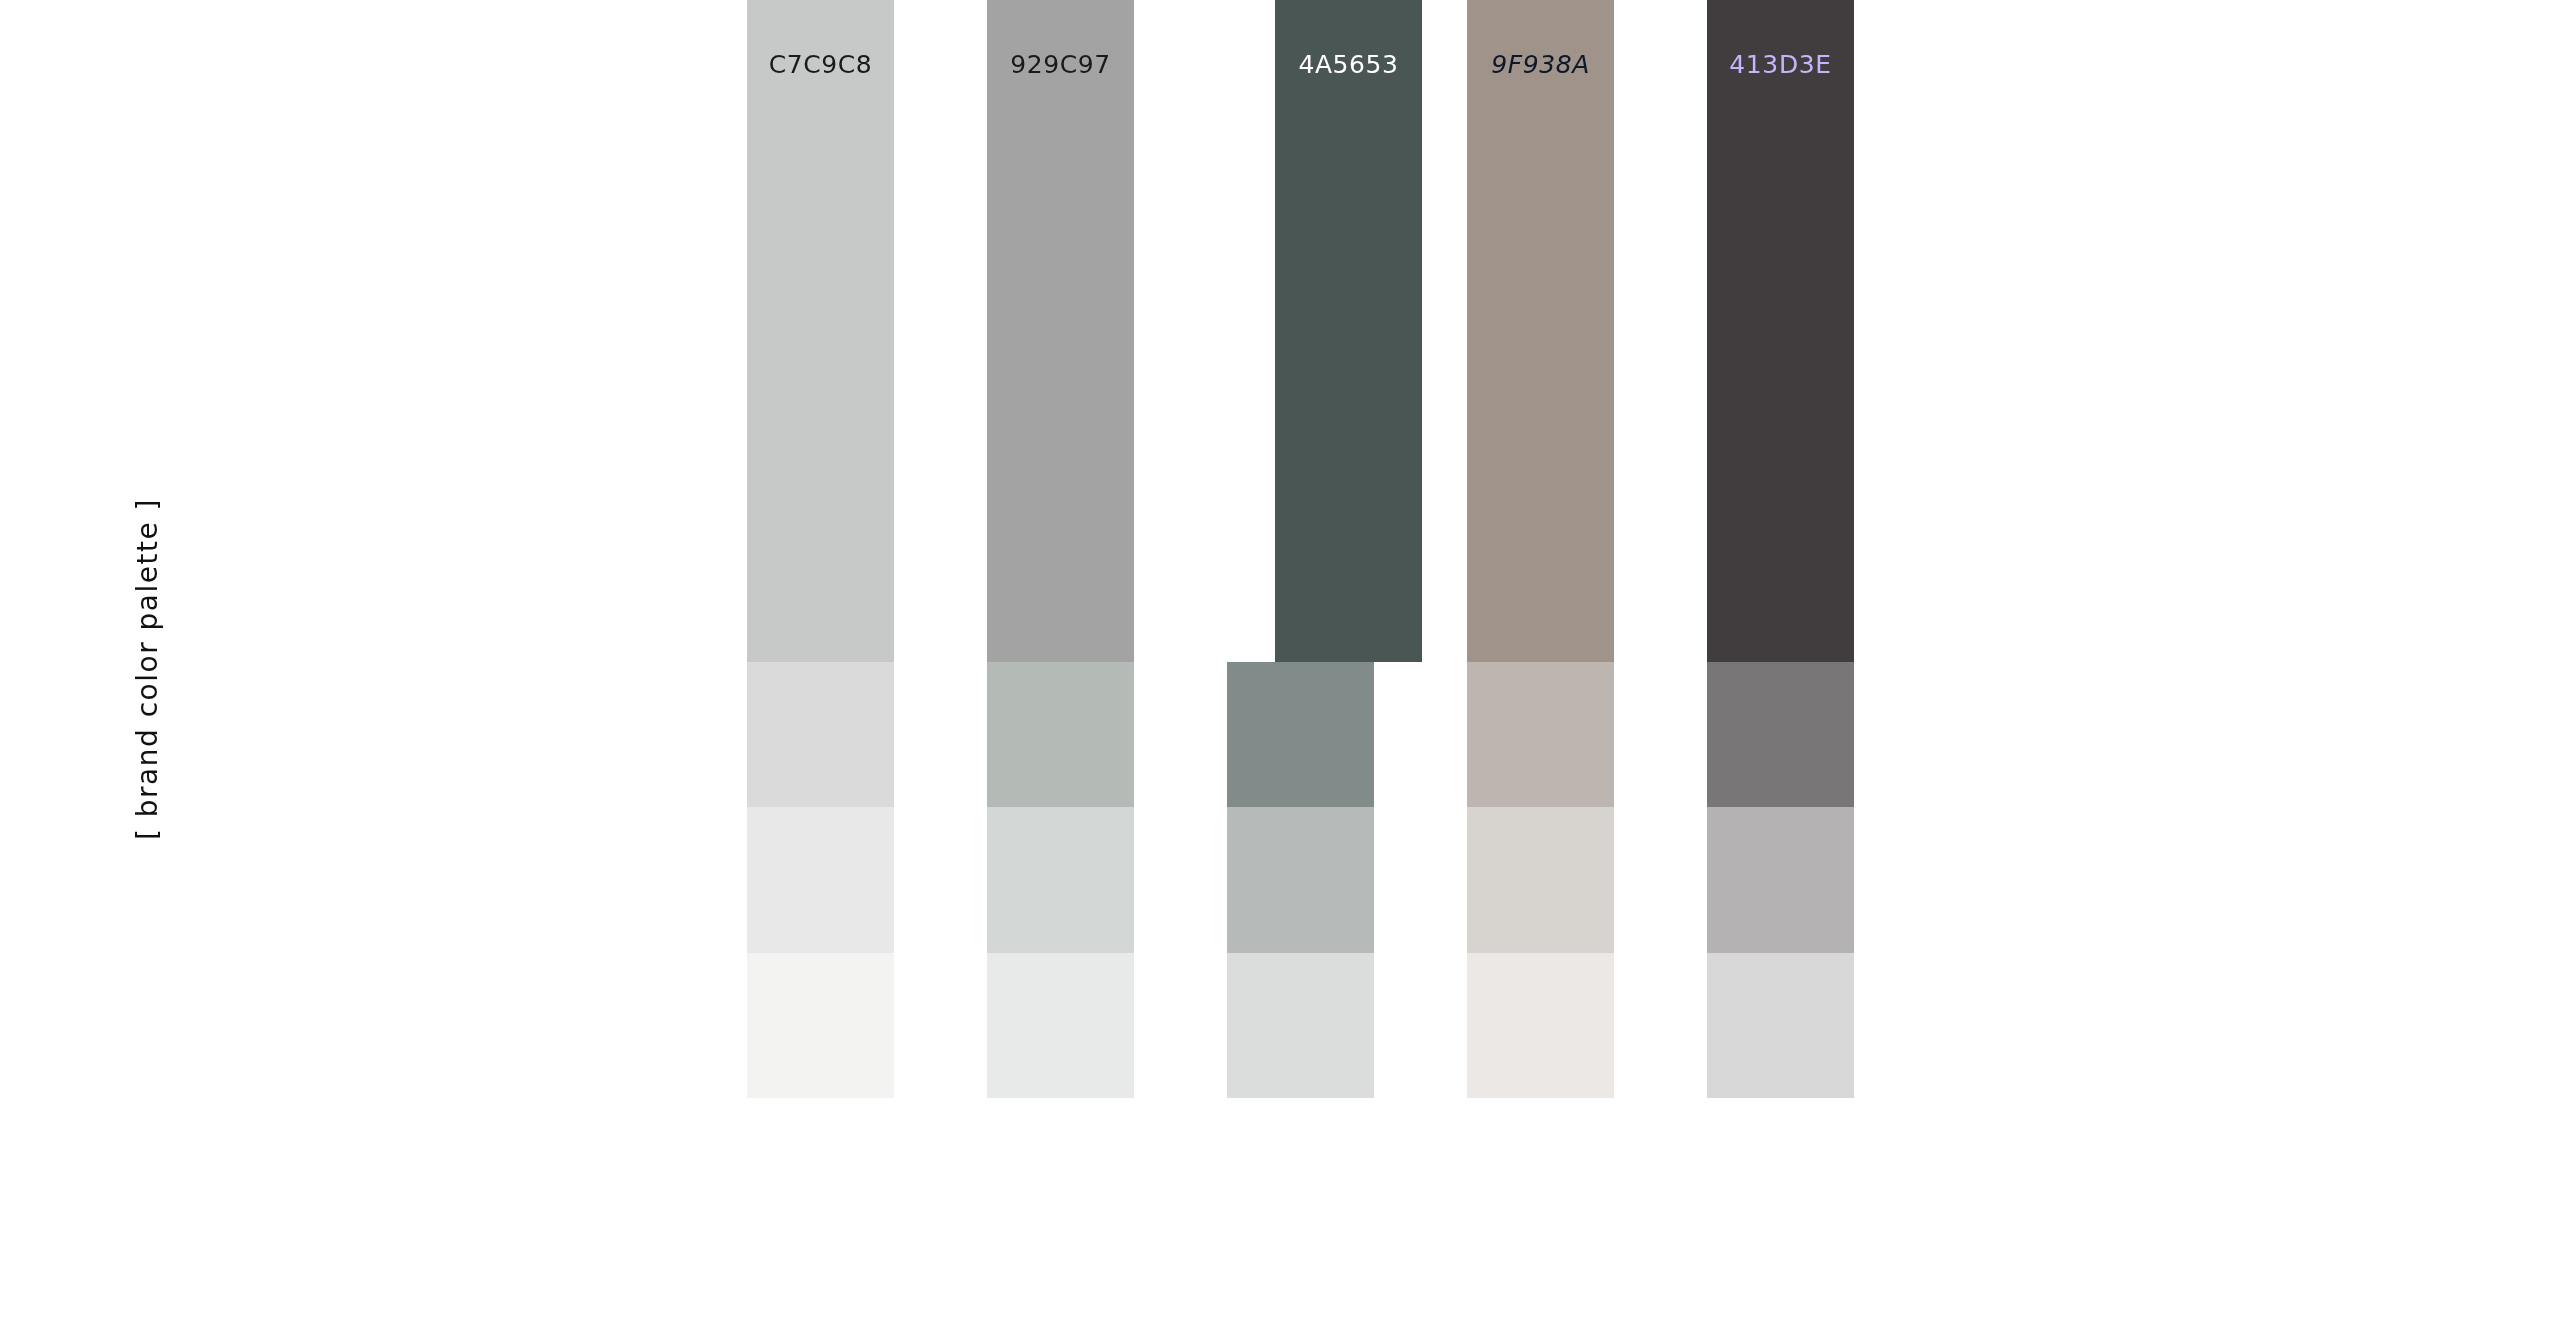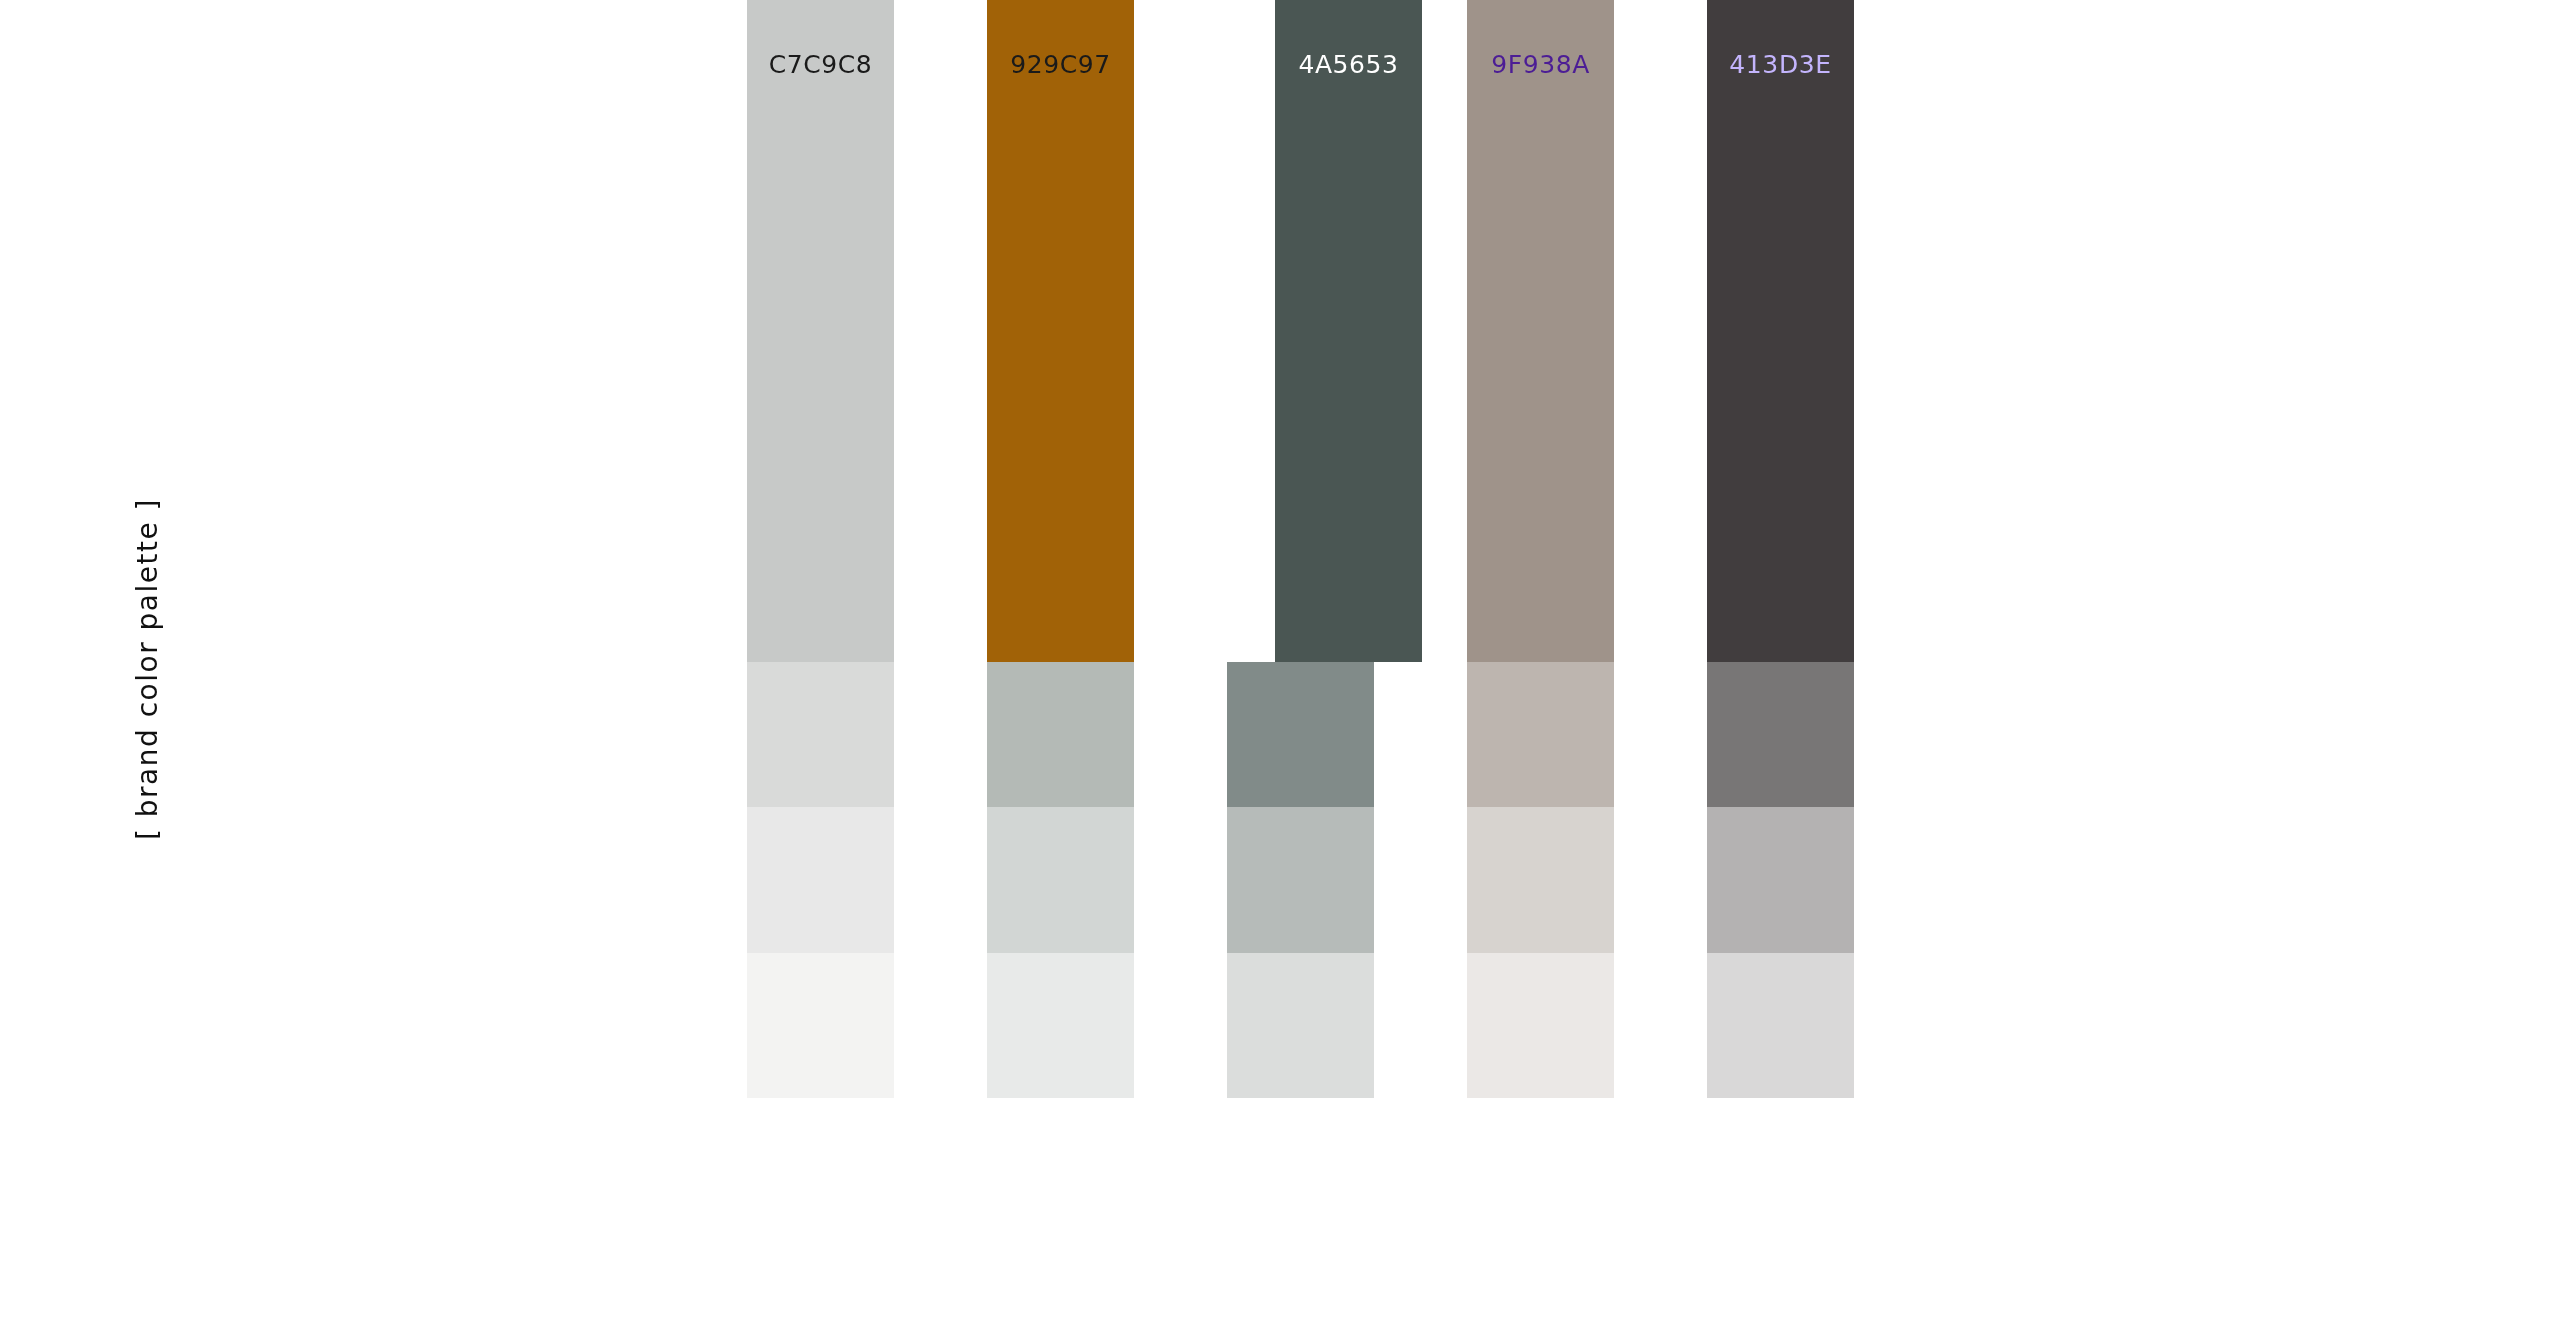--- a/index.html
+++ b/index.html
@@ -89,40 +89,40 @@
     <div class="swatch-column">
       <div class="swatch-main" style="background: rgb(199, 201, 200);">
         <div class="swatch-hex" style="color: rgb(26, 26, 26);">C7C9C8</div>
       </div>
       <div class="tint-1" style="background: rgb(217, 218, 217);"></div>
       <div class="tint-2" style="background: rgb(232, 232, 232);"></div>
       <div class="tint-3" style="background: rgb(243, 243, 242);"></div>
     </div>
 
     <div class="swatch-column">
-      <div class="swatch-main" style="background: #a16207;">
+      <div class="swatch-main" style="background: #a3a3a3;">
         <div class="swatch-hex" style="color: rgb(26, 26, 26);">929C97</div>
       </div>
       <div class="tint-1" style="background: rgb(180, 186, 182);"></div>
       <div class="tint-2" style="background: rgb(210, 214, 212);"></div>
       <div class="tint-3" style="background: rgb(232, 234, 233);"></div>
     </div>
 
     <div class="swatch-column">
       <div class="swatch-main" style="background: rgb(74, 86, 83); margin-left: 48px;">
         <div class="swatch-hex" style="color: rgb(255, 255, 255);">4A5653</div>
       </div>
       <div class="tint-1" style="background: rgb(129, 139, 137);"></div>
       <div class="tint-2" style="background: rgb(182, 187, 185);"></div>
       <div class="tint-3" style="background: rgb(219, 221, 220);"></div>
     </div>
 
     <div class="swatch-column">
       <div class="swatch-main" style="background: rgb(159, 147, 138);">
-        <div class="swatch-hex" style="color: #4c1d95;">9F938A</div>
+        <div class="swatch-hex" style="color: #0f172a; font-style: italic;">9F938A</div>
       </div>
       <div class="tint-1" style="background: rgb(189, 181, 175);"></div>
       <div class="tint-2" style="background: rgb(215, 211, 207);"></div>
       <div class="tint-3" style="background: rgb(235, 232, 230);"></div>
     </div>
 
     <div class="swatch-column">
       <div class="swatch-main" style="background: rgb(65, 61, 62);">
         <div class="swatch-hex" style="color: #c4b5fd;">413D3E</div>
       </div>

